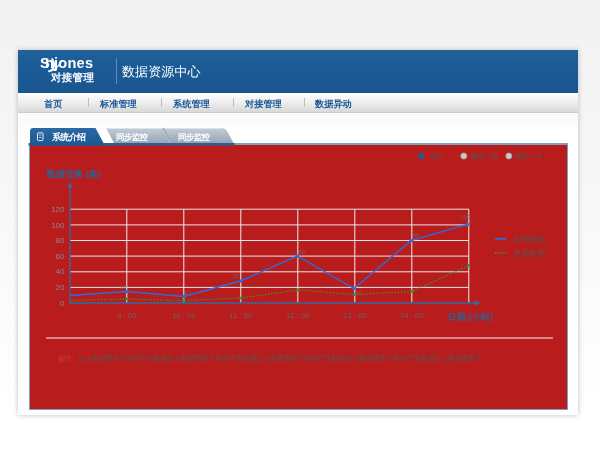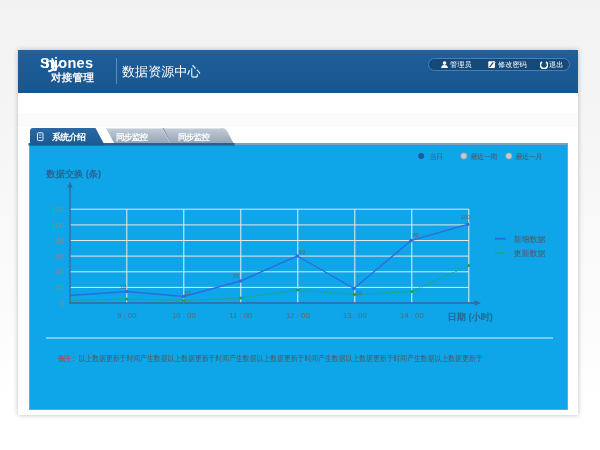--- a/index.html
+++ b/index.html
@@ -47,54 +47,48 @@
 }
 .nav span{position:absolute;top:4.5px;font-size:9.2px;font-weight:bold;color:#1a5a96;}
 .nav i{position:absolute;top:5px;width:1px;height:9px;background:#b4bfca;}
 .band{
   position:absolute;left:0;top:63px;width:560px;height:14px;
   background:#fbfbfb;
 }
 .box{
   position:absolute;left:10.5px;top:93px;width:539px;height:267px;
   box-sizing:border-box;border:1px solid #7da0c2;border-top:2px solid #7c9fc0;
-  background:#0ea5e9;
+  background:#b91c1c;
 }
 svg{position:absolute;left:0;top:0;}
 </style>
 </head>
 <body>
 <div class="page">
   <div class="header">
     <div class="logo-en">S</div>
     <div class="logo-en" style="left:27px">njones</div>
     <svg style="position:absolute;left:29px;top:7px" width="18" height="18" viewBox="0 0 18 18">
       <path d="M5.2,2 C7,4.8 7.6,7 7,9.3 C6.3,12 4.6,13.6 2.2,14.4" fill="none" stroke="#fff" stroke-width="1.8" stroke-linecap="round"></path>
       <path d="M1.6,13.9 C5.5,14.4 8.8,12.2 12.2,7.6 C13.3,6.1 14.2,4.8 14.8,3.7" fill="none" stroke="#fff" stroke-width="1.1" stroke-linecap="round"></path>
     </svg>
     <div class="logo-cn">对接管理</div>
     <div class="sep"></div>
     <div class="title">数据资源中心</div>
-    <div class="pill">
-      <svg style="left:12px;top:2px" width="7" height="7" viewBox="0 0 7 7">
-          <circle cx="3.5" cy="2.1" r="1.8" fill="#fff"></circle>
-          <path d="M0.1,7 C0.5,4.5 1.6,3.9 3.5,3.9 C5.4,3.9 6.5,4.5 6.9,7 Z" fill="#fff"></path>
-        </svg>
-      <span style="left:21px">管理员</span>
-      <svg style="left:59px;top:1.8px" width="8" height="8" viewBox="0 0 8 8">
-          <path d="M0.3,1.2 Q0.3,0.3 1.2,0.3 L6.1,0.3 Q7,0.3 7,1.2 L7,6.1 Q7,7 6.1,7 L1.2,7 Q0.3,7 0.3,6.1 Z" fill="#fff"></path>
-          <path d="M1.6,6.2 L5.4,1.2" stroke="#15497b" stroke-width="1.2" fill="none"></path>
-          <path d="M5.6,0 L7.6,1.6 L6.8,2.4 L5,0.8 Z" fill="#fff"></path>
-        </svg>
-      <span style="left:69px">修改密码</span>
-      <svg style="left:111px;top:1.8px" width="8" height="8" viewBox="0 0 8 8">
-          <path d="M2,1 A3.6,3.6 0 1 0 6,1" fill="none" stroke="#fff" stroke-width="1.6"></path>
-        </svg>
-      <span style="left:120px">退出</span>
-    </div>
+  </div>
+  <div class="nav">
+    <span style="left:26px">首页</span>
+      <i style="left:70px"></i>
+    <span style="left:82px">标准管理</span>
+      <i style="left:143px"></i>
+    <span style="left:155px">系统管理</span>
+      <i style="left:215px"></i>
+    <span style="left:227px">对接管理</span>
+      <i style="left:286px"></i>
+    <span style="left:297px">数据异动</span>
   </div>
   <div class="band"></div>
 
   <svg style="left:0;top:77px;z-index:3" width="560" height="19" viewBox="18 127 560 19">
     <defs>
       <linearGradient id="tg" x1="0" y1="0" x2="0" y2="1">
         <stop offset="0" stop-color="#c3cdd7"></stop>
         <stop offset="1" stop-color="#95a5b6"></stop>
       </linearGradient>
       <linearGradient id="ta" x1="0" y1="0" x2="0" y2="1">

